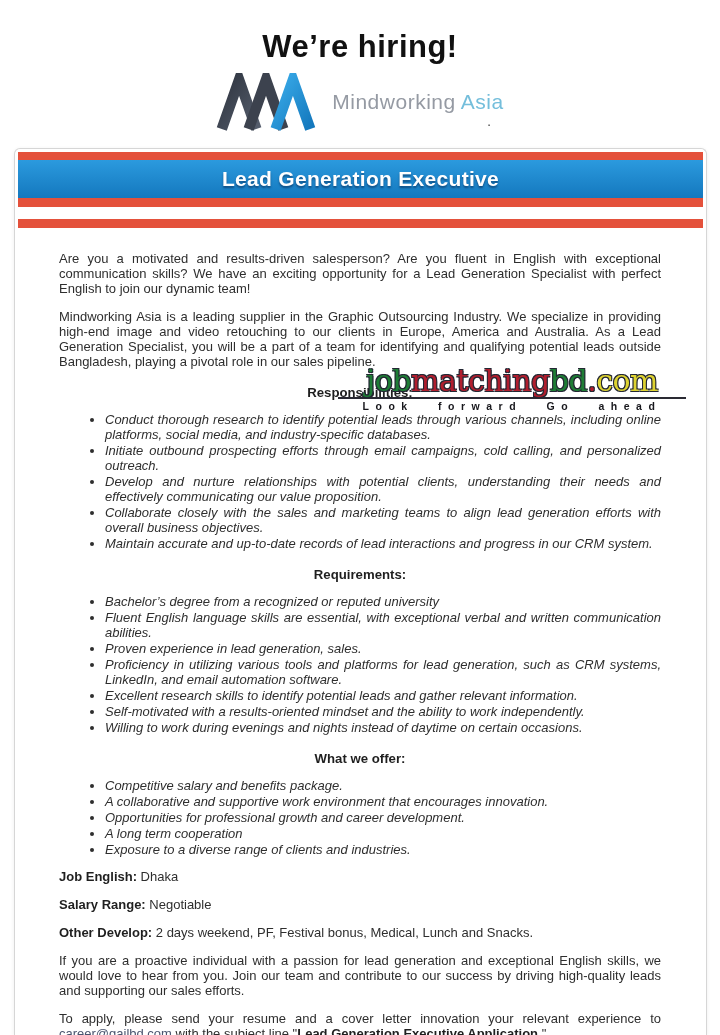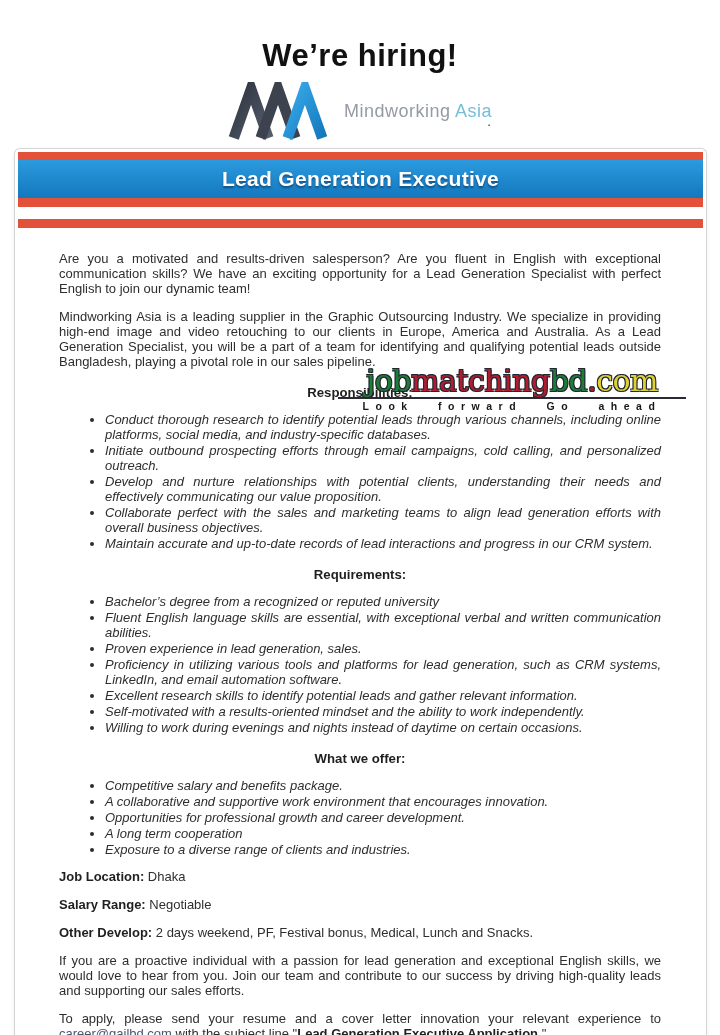--- a/index.html
+++ b/index.html
@@ -6,36 +6,36 @@
   html, body { width: 720px; height: 1035px; overflow: hidden; }
   body {
     position: relative;
     background: #ffffff;
     font-family: "Liberation Sans", sans-serif;
     color: #2e2e2e;
   }
 
   
   .headline {
-    margin-top: 38px;
+    margin-top: 29px;
     text-align: center;
     font-size: 31px;
     font-weight: 700;
     letter-spacing: 0.5px;
     color: #111;
   }
   .logo-row {
     margin-top: 7px;
     display: flex;
     align-items: center;
     justify-content: center;
     gap: 16px;
     height: 60px;
   }
-  .logo-text { font-size: 18px; letter-spacing: 0.5px; color: #959aa3; white-space: nowrap; }
+  .logo-text { font-size: 21px; letter-spacing: 0.5px; color: #959aa3; white-space: nowrap; }
   .logo-text .accent { color: #74bedb; }
   .stray-dot { position: absolute; left: 487px; top: 112px; font-size: 15px; color: #555; }
 
   
   .card {
     position: absolute;
     left: 14px; right: 13px; top: 148px; bottom: 0;
     background: #fff;
     border: 1px solid #d6d6d6;
     border-bottom: none;
@@ -154,21 +154,21 @@
 
     <div class="content">
       <p>Are you a motivated and results-driven salesperson? Are you fluent in English with exceptional communication skills? We have an exciting opportunity for a Lead Generation Specialist with perfect English to join our dynamic team!</p>
       <p>Mindworking Asia is a leading supplier in the Graphic Outsourcing Industry. We specialize in providing high-end image and video retouching to our clients in Europe, America and Australia. As a Lead Generation Specialist, you will be a part of a team for identifying and qualifying potential leads outside Bangladesh, playing a pivotal role in our sales pipeline.</p>
 
       <h3>Responsibilities:</h3>
       <ul>
           <li>Conduct thorough research to identify potential leads through various channels, including online platforms, social media, and industry-specific databases.</li>
           <li>Initiate outbound prospecting efforts through email campaigns, cold calling, and personalized outreach.</li>
           <li>Develop and nurture relationships with potential clients, understanding their needs and effectively communicating our value proposition.</li>
-          <li>Collaborate perfect with the sales and marketing teams to align lead generation efforts with overall business objectives.</li>
+          <li>Collaborate closely with the sales and marketing teams to align lead generation efforts with overall business objectives.</li>
           <li>Maintain accurate and up-to-date records of lead interactions and progress in our CRM system.</li>
         </ul>
 
       <h3>Requirements:</h3>
       <ul>
           <li>Bachelor’s degree from a recognized or reputed university</li>
           <li>Fluent English language skills are essential, with exceptional verbal and written communication abilities.</li>
           <li>Proven experience in lead generation, sales.</li>
           <li>Proficiency in utilizing various tools and platforms for lead generation, such as CRM systems, LinkedIn, and email automation software.</li>
           <li>Excellent research skills to identify potential leads and gather relevant information.</li>
@@ -178,21 +178,21 @@
 
       <h3>What we offer:</h3>
       <ul>
           <li>Competitive salary and benefits package.</li>
           <li>A collaborative and supportive work environment that encourages innovation.</li>
           <li>Opportunities for professional growth and career development.</li>
           <li>A long term cooperation</li>
           <li>Exposure to a diverse range of clients and industries.</li>
         </ul>
 
-      <p class="detail"><b>Job Location:</b><span> Dhaka</span></p>
+      <p class="detail"><b>Job English:</b><span> Dhaka</span></p>
       <p class="detail"><b>Salary Range:</b><span> Negotiable</span></p>
       <p class="detail"><b>Other Develop:</b><span> 2 days weekend, PF, Festival bonus, Medical, Lunch and Snacks.</span></p>
 
       <p>If you are a proactive individual with a passion for lead generation and exceptional English skills, we would love to hear from you. Join our team and contribute to our success by driving high-quality leads and supporting our sales efforts.</p>
 
       <p class="apply"><span>To apply, please send your resume and a cover letter innovation your relevant experience to </span><a href="#" class="email">career@gailbd.com</a><span> with the subject line "</span><b>Lead Generation Executive Application.</b><span>"</span></p>
     </div>
 
     <div class="watermark">
       <div class="wm-text"><span style="color: rgb(30, 125, 53);">job</span><span style="color: rgb(176, 30, 46);">matching</span><span style="color: rgb(30, 125, 53);">bd</span><span style="color: rgb(176, 30, 46);">.</span><span style="color: rgb(221, 210, 49);">com</span></div>

